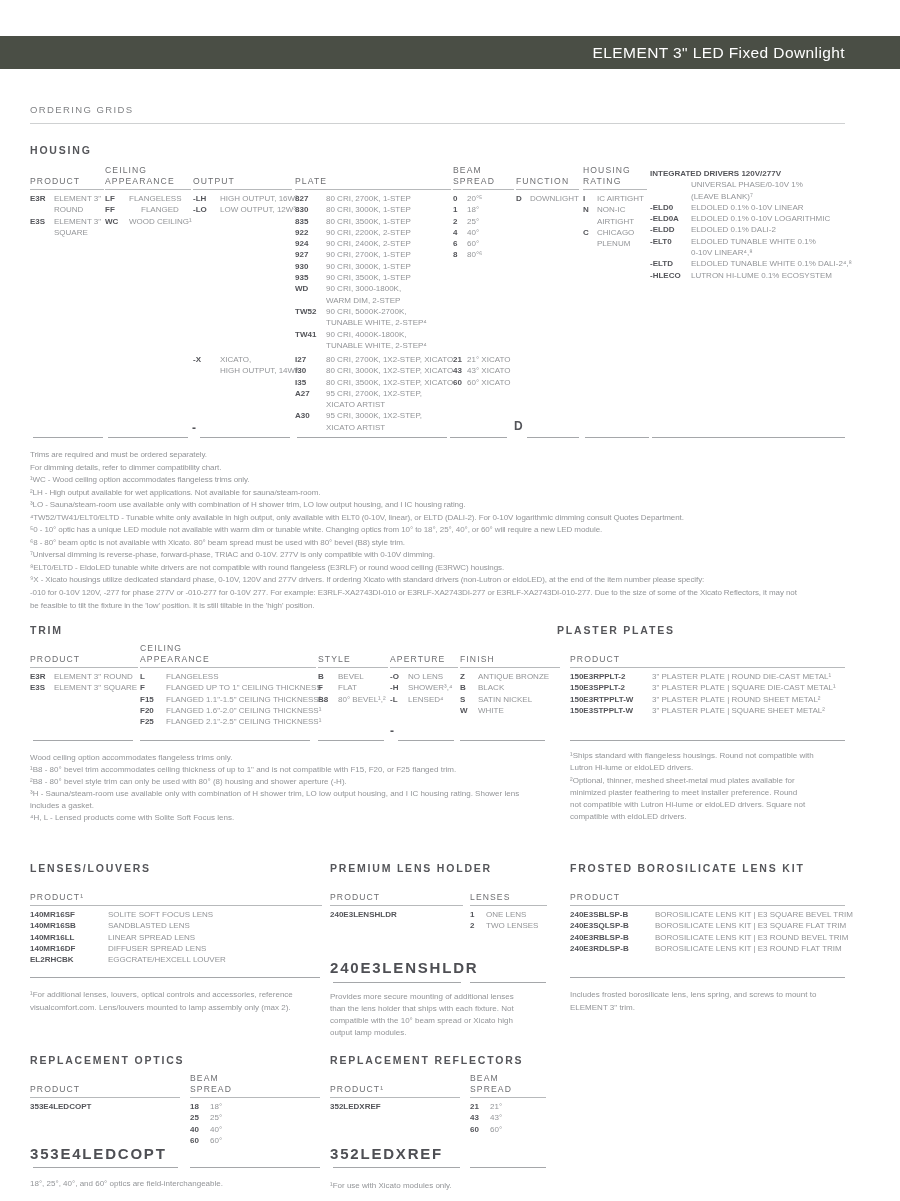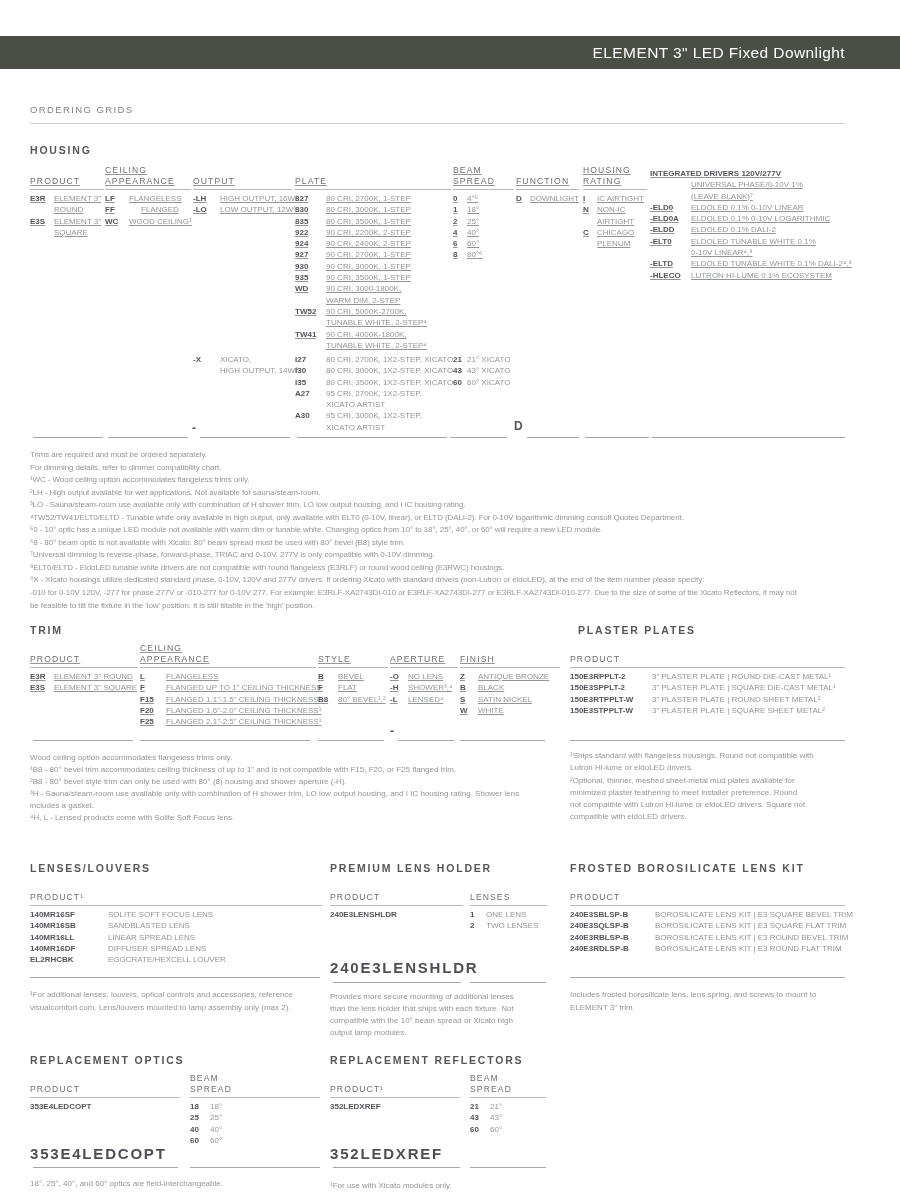--- a/index.html
+++ b/index.html
@@ -17,21 +17,21 @@
   .colhead{font-size:8.6px;letter-spacing:1.1px;color:#6d6e71;white-space:pre;padding-bottom:3px;line-height:10.5px;}
   .rows{padding-top:3px;}
   .row{display:flex;font-size:8px;line-height:11.3px;}
   .code{font-weight:700;color:#54555a;white-space:pre;flex:none;}
   .desc{color:#939598;white-space:pre;}
   .group-label{font-size:8px;line-height:11.3px;font-weight:700;color:#54555a;white-space:pre;}
   .note{font-size:8px;color:#939598;white-space:pre;}
   .blankline{position:absolute;border-top:1px solid #a5a7aa;height:0;}
   .odash{position:absolute;font-size:12px;font-weight:700;color:#54555a;line-height:12px;}
   .bigcode{font-size:15px;letter-spacing:1.8px;color:#4e4f54;font-weight:700;white-space:pre;}
-  .col{position:absolute;top:0;text-decoration:underline;}
+  .col{position:absolute;top:0;}
   .hnotes .note{line-height:12.55px;letter-spacing:-0.1px;}
   .tnotes .note{line-height:12px;}
   .pnotes .note{line-height:12.3px;}
   .mnote .note{line-height:12.5px;}
 </style>
 </head>
 <body>
 
 <div class="topbar">
   <span class="ttl">ELEMENT 3" LED Fixed Downlight</span>
@@ -159,21 +159,21 @@
 
   <div class="col" style="left:453px;width:61px;">
     <div class="hw" style="height:25px;">
         <div class="colhead">BEAM
 SPREAD</div>
       </div>
     <div class="rows">
 
     <div class="row">
           <span class="code" style="width:14px">0</span>
-          <span class="desc">4°⁵</span>
+          <span class="desc">20°⁵</span>
         </div>
         <div class="row">
           <span class="code" style="width:14px">1</span>
           <span class="desc">18°</span>
         </div>
         <div class="row">
           <span class="code" style="width:14px">2</span>
           <span class="desc">25°</span>
         </div>
         <div class="row">
@@ -475,21 +475,21 @@
 <div class="abs tnotes" style="left:30px;top:752px;width:535px;">
 
 <div class="note">Wood ceiling option accommodates flangeless trims only.</div>
     <div class="note">¹B8 - 80° bevel trim accommodates ceiling thickness of up to 1" and is not compatible with F15, F20, or F25 flanged trim.</div>
     <div class="note">²B8 - 80° bevel style trim can only be used with 80° (8) housing and shower aperture (-H).</div>
     <div class="note">³H - Sauna/steam-room use available only with combination of H shower trim, LO low output housing, and I IC housing rating. Shower lens
 includes a gasket.</div>
     <div class="note">⁴H, L - Lensed products come with Solite Soft Focus lens.</div>
   </div>
 
-<div class="abs sectitle" style="left:578px;top:624px;">PLASTER PLATES</div>
+<div class="abs sectitle" style="left:557px;top:624px;">PLASTER PLATES</div>
 <div class="abs" style="left:570px;top:640px;width:275px;">
   <div class="hw" style="height:28px;">
       <div class="colhead">PRODUCT</div>
     </div>
   <div class="rows">
 
   <div class="row">
         <span class="code" style="width:82px">150E3RPPLT-2</span>
         <span class="desc">3" PLASTER PLATE | ROUND DIE-CAST METAL¹</span>
       </div>

